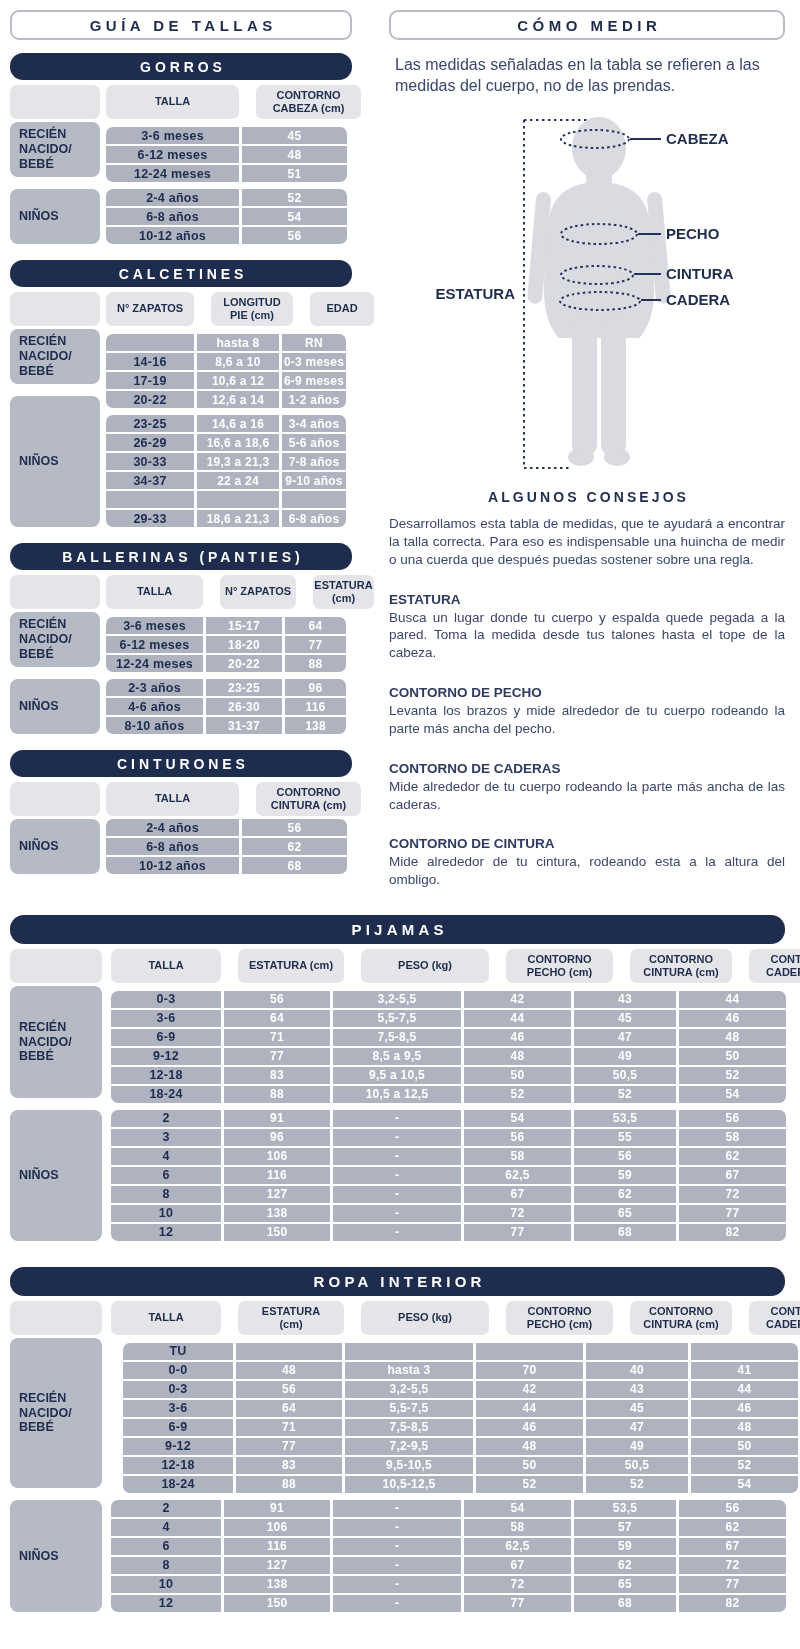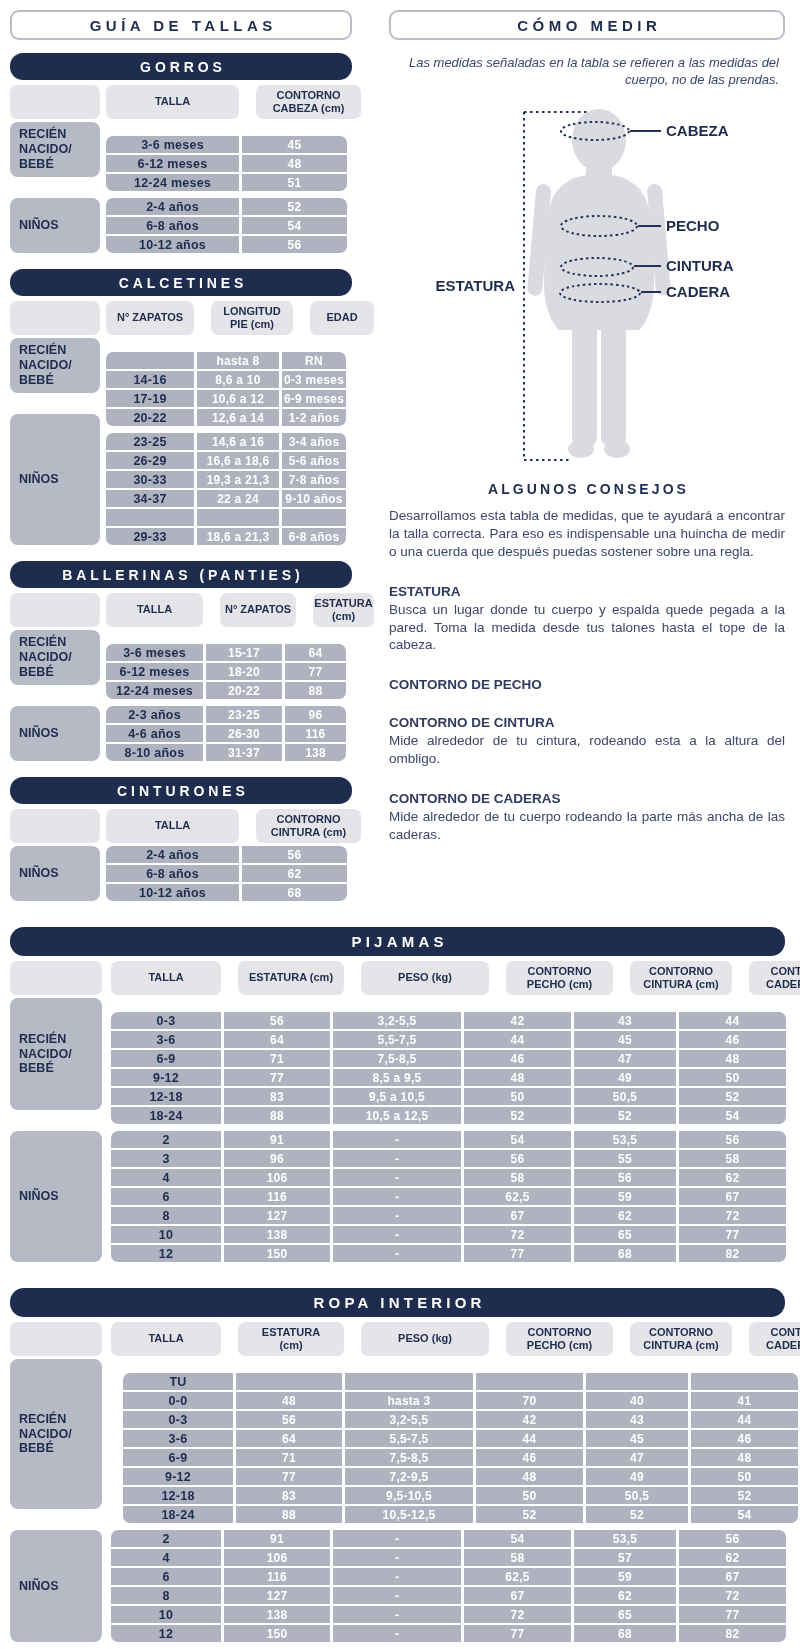--- a/index.html
+++ b/index.html
@@ -20,34 +20,34 @@
   .tbar{background:#1e2c4e;color:#ffffff;border-radius:13px;height:27px;display:flex;align-items:center;justify-content:center;
     font-weight:bold;font-size:14px;letter-spacing:0.28em;text-indent:0.28em;}
   .wide .tbar{height:29px;font-size:15px;border-radius:14px;}
   .thead{display:flex;margin:5px 0 3px 0;}
   .hgrid{display:grid;column-gap:17px;border-radius:16px;}
   .hcell,.corner-cell{background:#e5e5e9;border-radius:7px;height:34px;}
   .hcell{display:flex;align-items:center;justify-content:center;text-align:center;color:#1e2c4e;font-weight:bold;
     font-size:11px;line-height:1.2;white-space:pre-line;}
   .corner-cell{flex:none;}
   .tbody{display:flex;}
-  .labcol{display:flex;flex-direction:column;gap:21px;flex:none;}
+  .labcol{display:flex;flex-direction:column;gap:12px;flex:none;}
   .lblock{background:#b6bac5;border-radius:8px;color:#1e2c4e;font-weight:bold;font-size:12.5px;line-height:1.18;
     display:flex;align-items:center;padding-left:9px;white-space:pre-line;box-sizing:border-box;}
   .grpcol{display:flex;flex-direction:column;gap:7px;justify-content:flex-end;}
   .ggrid{display:grid;column-gap:3px;row-gap:2px;border-radius:7px;overflow:hidden;width:max-content;}
   .dcell{background:#aeb3bf;height:17px;display:flex;align-items:center;justify-content:center;
     color:#ffffff;font-weight:bold;font-size:12px;letter-spacing:0.02em;}
   .dcell.key{color:#1e2c4e;font-size:12.5px;}
 
   
   #big-tables .table-block{margin-top:26px;}
 
   
-  .intro{text-align:right;color:#3a466b;font-size:13px;line-height:1.32;margin:14px 6px 0 6px;font-style:italic;}
+  .intro{text-align:left;color:#3a466b;font-size:16px;line-height:1.32;margin:14px 6px 0 6px;}
   .diagram-wrap{margin:10px 0 4px 0;display:flex;}
   .consejos-title{text-align:center;color:#1e2c4e;font-weight:bold;font-size:14px;letter-spacing:0.22em;text-indent:0.22em;margin:8px 0 10px 0;}
   .just{text-align:justify;color:#3a466b;font-size:13.5px;line-height:1.32;margin:0;}
   .tip{margin-top:23px;}
   .tip h4{color:#2e3a5f;font-size:13.5px;font-weight:bold;margin:0 0 2px 0;}
   svg text{font-family:"Liberation Sans", sans-serif;}
 </style>
 </head>
 <body>
 
@@ -275,28 +275,29 @@
 
       <h3 class="consejos-title">ALGUNOS CONSEJOS</h3>
       <p class="just">Desarrollamos esta tabla de medidas, que te ayudará a encontrar la talla correcta. Para eso es indispensable una huincha de medir o una cuerda que después puedas sostener sobre una regla.</p>
 
       <div class="tip">
         <h4>ESTATURA</h4>
         <p class="just">Busca un lugar donde tu cuerpo y espalda quede pegada a la pared. Toma la medida desde tus talones hasta el tope de la cabeza.</p>
       </div>
       <div class="tip">
         <h4>CONTORNO DE PECHO</h4>
+        <p class="just">Levanta los brazos y mide alrededor de tu cuerpo rodeando la parte más ancha del pecho.</p>
+      </div>
+      <div class="tip">
+        <h4>CONTORNO DE CADERAS</h4>
+        <p class="just">Mide alrededor de tu cuerpo rodeando la parte más ancha de las caderas.</p>
       </div>
       <div class="tip">
         <h4>CONTORNO DE CINTURA</h4>
         <p class="just">Mide alrededor de tu cintura, rodeando esta a la altura del ombligo.</p>
-      </div>
-      <div class="tip">
-        <h4>CONTORNO DE CADERAS</h4>
-        <p class="just">Mide alrededor de tu cuerpo rodeando la parte más ancha de las caderas.</p>
       </div>
     </div>
   </div>
 
   <div id="big-tables">
       <section class="table-block wide">
         <div class="tbar">PIJAMAS</div>
         <div class="thead" style="gap: 9px;">
           <div class="corner-cell" style="width: 92px;"></div>
           <div class="hgrid" style="grid-template-columns: 110px 106px 128px 107px 102px 107px;">

